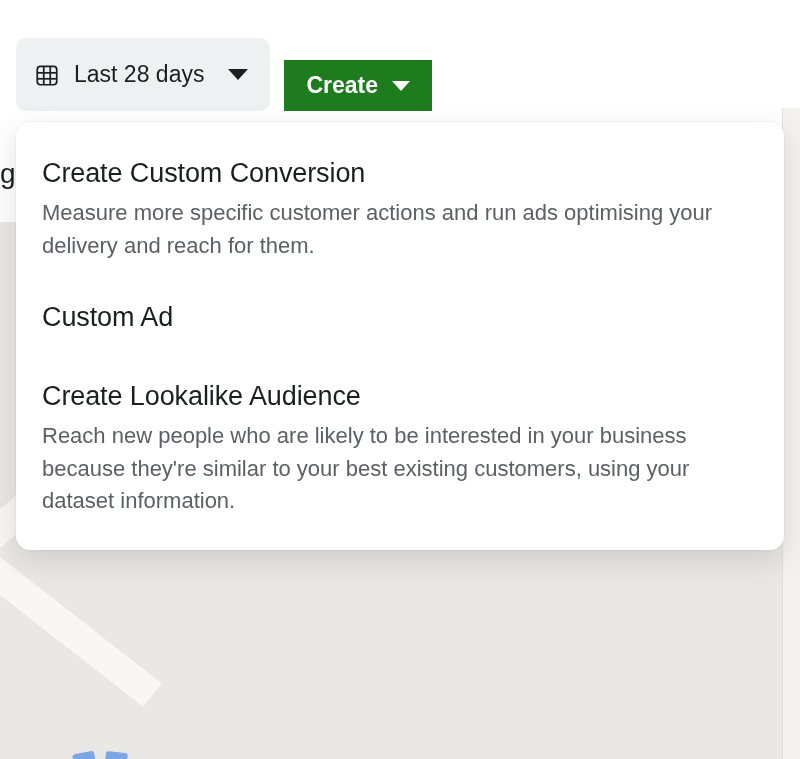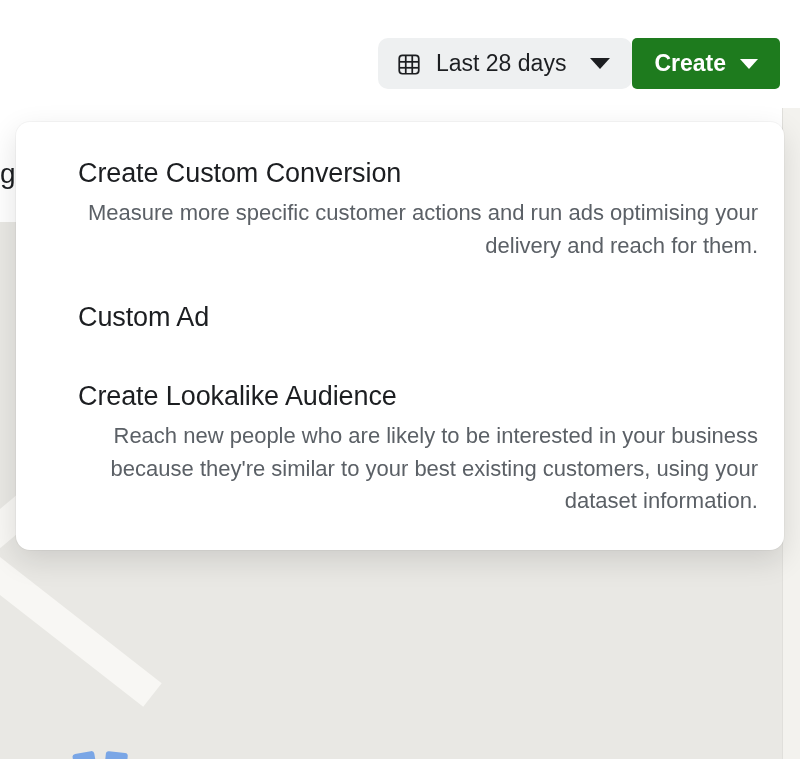--- a/index.html
+++ b/index.html
@@ -31,23 +31,23 @@
     left: 0;
     top: 158px;
     font-size: 28px;
     color: #1c1e21;
     font-weight: 400;
   }
 
   .toolbar {
     position: absolute;
     top: 38px;
-    left: 0; right: 0;
+    left: 16px; right: 0;
     display: flex;
-    justify-content: flex-end;
+    gap: 14px;
     padding-right: 20px;
   }
   .date-btn {
     display: inline-flex;
     align-items: center;
     gap: 14px;
     background: #eef0f1;
     border: none;
     border-radius: 10px;
     padding: 12px 22px 12px 18px;
@@ -57,26 +57,27 @@
   }
   .date-btn .cal-icon { width: 26px; height: 26px; stroke: #1c1e21; stroke-width: 1.6; fill: none; }
   .date-btn .chev { width: 0; height: 0; border-left: 10px solid transparent; border-right: 10px solid transparent; border-top: 11px solid #1c1e21; margin-left: 10px; }
 
   .create-btn {
     display: inline-flex;
     align-items: center;
     gap: 14px;
     background: #1e7b1e;
     border: none;
-    border-radius: 5px;
+    border-radius: 0;
     padding: 12px 22px;
     font-size: 23px;
     font-weight: 700;
     color: #fff;
     cursor: pointer;
+    margin-top: 22px;
   }
   .create-btn .chev { width: 0; height: 0; border-left: 9px solid transparent; border-right: 9px solid transparent; border-top: 10px solid #fff; }
 
   .dropdown {
     position: absolute;
     top: 122px;
     left: 16px;
     width: 768px;
     background: #fff;
     border-radius: 14px;
@@ -84,28 +85,26 @@
     padding: 32px 26px 30px 26px;
   }
   .menu-item { padding: 4px 0 36px 0; cursor: pointer; }
   .menu-item:last-child { padding-bottom: 2px; }
   .menu-title {
     font-size: 27px;
     color: #1c1e21;
     font-weight: 400;
     margin-bottom: 8px;
     letter-spacing: -0.1px;
-    margin-left: 36px;
   }
   .menu-desc {
     font-size: 22px;
     line-height: 1.48;
     color: #5b6066;
     font-weight: 400;
-    text-align: right;
   }
 
   .right-edge {
     position: absolute;
     right: 0;
     top: 108px;
     bottom: 0;
     width: 18px;
     background: #f3f2ee;
     border-left: 1px solid #e0dfdb;

